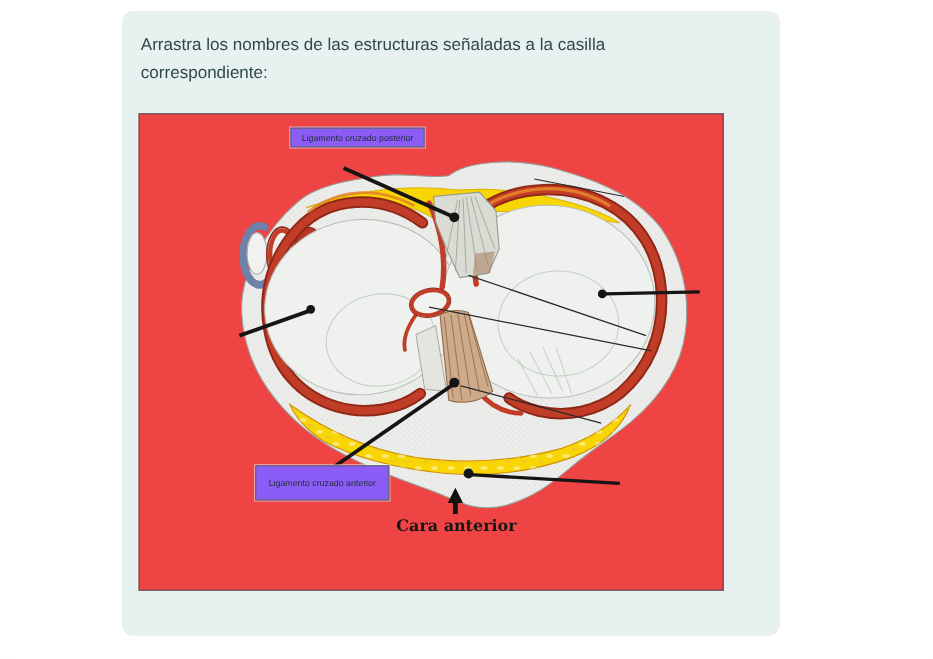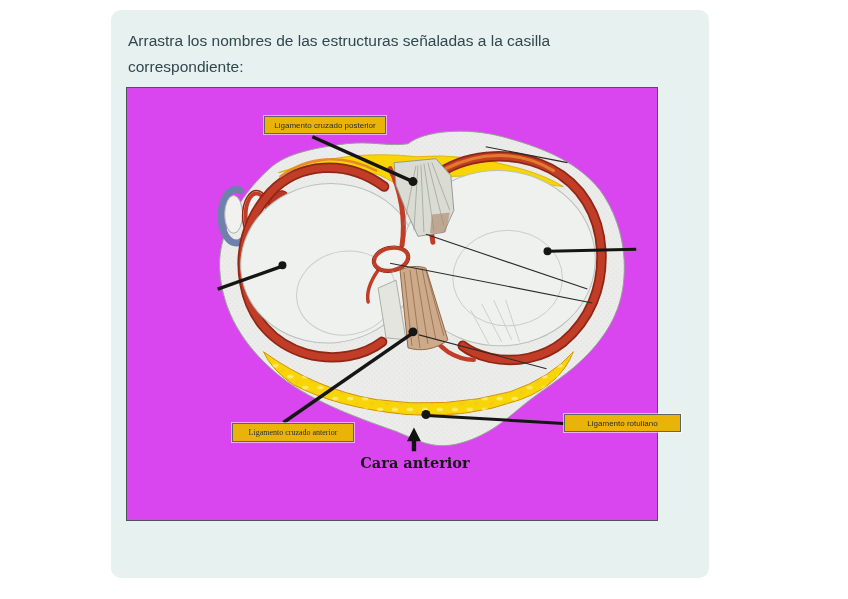--- a/index.html
+++ b/index.html
@@ -6,31 +6,31 @@
     --panel-bg:#e7f1f0; --page-bg:#ffffff; --box-border:#4b5456; --label-border:#5c6468;
     --meniscus-red:#c23d28; --meniscus-dark:#8e2716; --fat-yellow:#f8d603; --bone-gray:#ecedea;
     --cartilage:#eef1ed; --ligament-tan:#cdaa8a; --vessel-blue:#6e81ab; --text-dark:#31474e;
     --pointer-black:#151515;
   }
   *{margin:0;padding:0;box-sizing:border-box;}
   body{background:var(--page-bg);font-family:"Liberation Sans",sans-serif;}
   .stage{position:relative;width:848px;height:599px;background:var(--page-bg);overflow:hidden;margin-left:16px;}
   .panel{position:absolute;left:95px;top:10px;width:598px;height:568px;background:var(--panel-bg);border-radius:10px;}
   .instruction{position:absolute;left:112px;top:28px;width:510px;font-size:15.5px;line-height:1.65;color:var(--text-dark);}
-  .diagram-box{position:absolute;left:110px;top:87px;width:532px;height:434px;background:#d946ef;border:1px solid var(--box-border);}
+  .diagram-box{position:absolute;left:110px;top:103px;width:532px;height:434px;background:#ef4444;border:1px solid var(--box-border);}
   .art{position:absolute;left:0;top:0;width:556px;height:432px;}
   .caption{position:absolute;left:228px;top:366px;width:120px;text-align:center;
            font-family:"DejaVu Serif",serif;font-weight:700;font-size:14.5px;color:#161616;}
-  .drag-label{position:absolute;background:#eab308;border:1px solid var(--label-border);
+  .drag-label{position:absolute;background:#8b5cf6;border:1px solid var(--label-border);
       box-shadow:0 0 0 1px rgba(255,255,255,.55);display:flex;align-items:center;justify-content:center;
       font-size:8px;color:#1f2d33;text-align:center;cursor:grab;z-index:5;}
   .lbl-lcp{left:248px;top:116px;width:122px;height:18px;}
   .lbl-mm {left:621px;top:240px;width:119px;height:18px;}
   .lbl-ml {left:122px;top:288px;width:118px;height:18px;}
-  .lbl-lca{left:216px;top:423px;width:122px;height:19px;font-family:Liberation Serif, serif;}
+  .lbl-lca{left:216px;top:423px;width:122px;height:32px;}
   .lbl-lr {left:548px;top:414px;width:117px;height:18px;}
 </style>
 </head>
 <body>
 
 <div class="stage">
   <div class="panel"></div>
 
   <div class="instruction">Arrastra los nombres de las estructuras señaladas a la casilla correspondiente:</div>
 
@@ -148,14 +148,13 @@
       </g>
 
       <path d="M398,428 L391,442 L395.8,442 L395.8,452 L400.2,452 L400.2,442 L405,442 Z" fill="#111"></path>
     </svg>
 
     <div class="caption">Cara anterior</div>
   </div>
 
   <div class="drag-label lbl-lcp">Ligamento cruzado posterior</div>
   <div class="drag-label lbl-lca">Ligamento cruzado anterior</div>
-  <div class="drag-label lbl-lr">Ligamento rotuliano</div>
 </div>
 
 </body></html>

